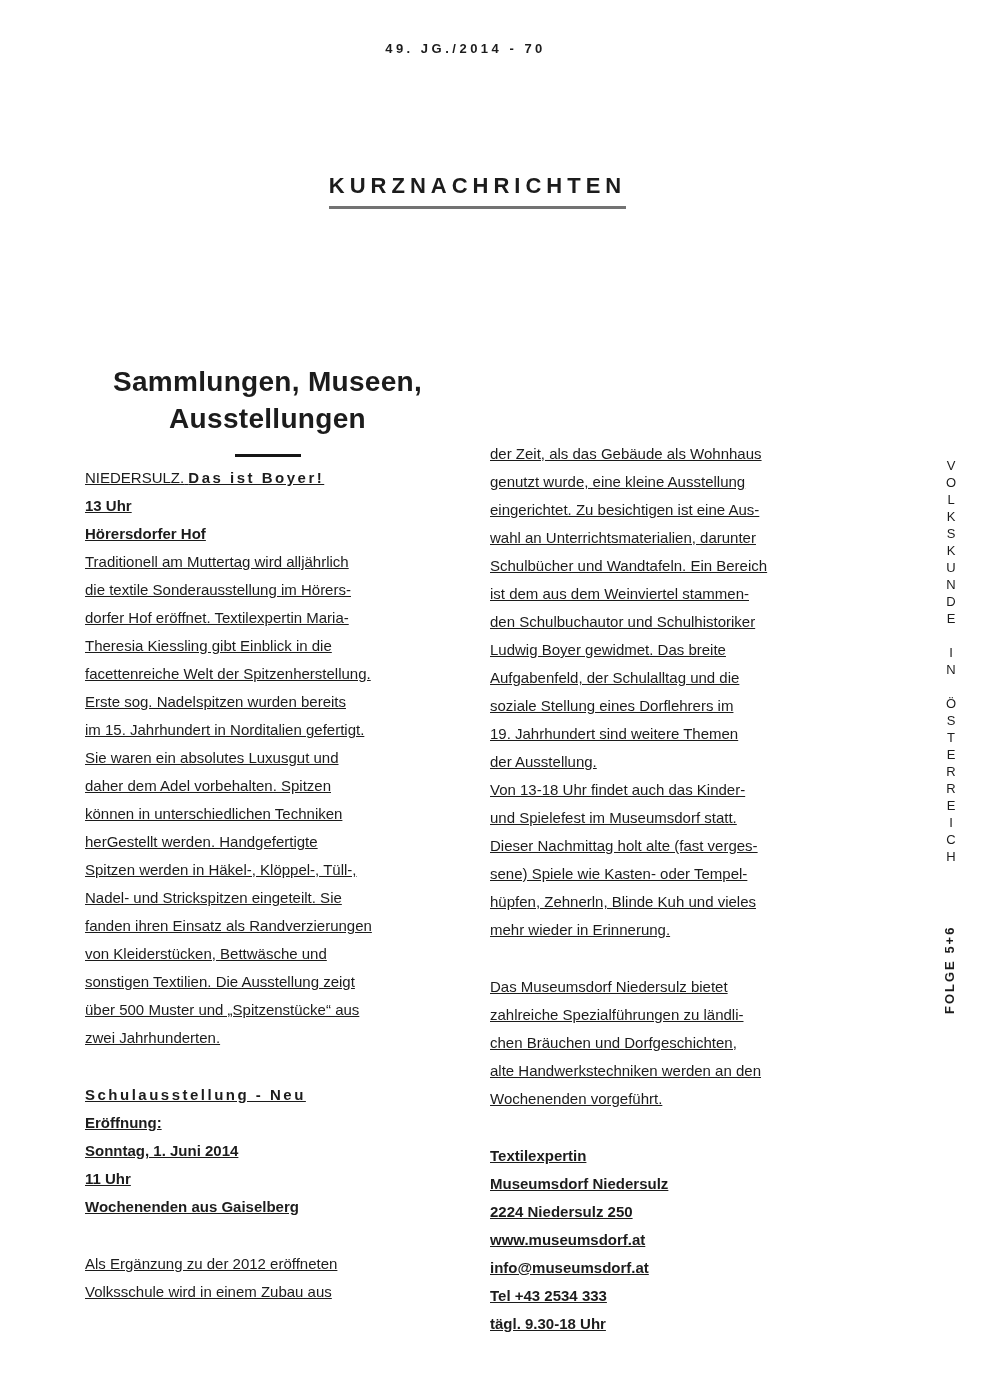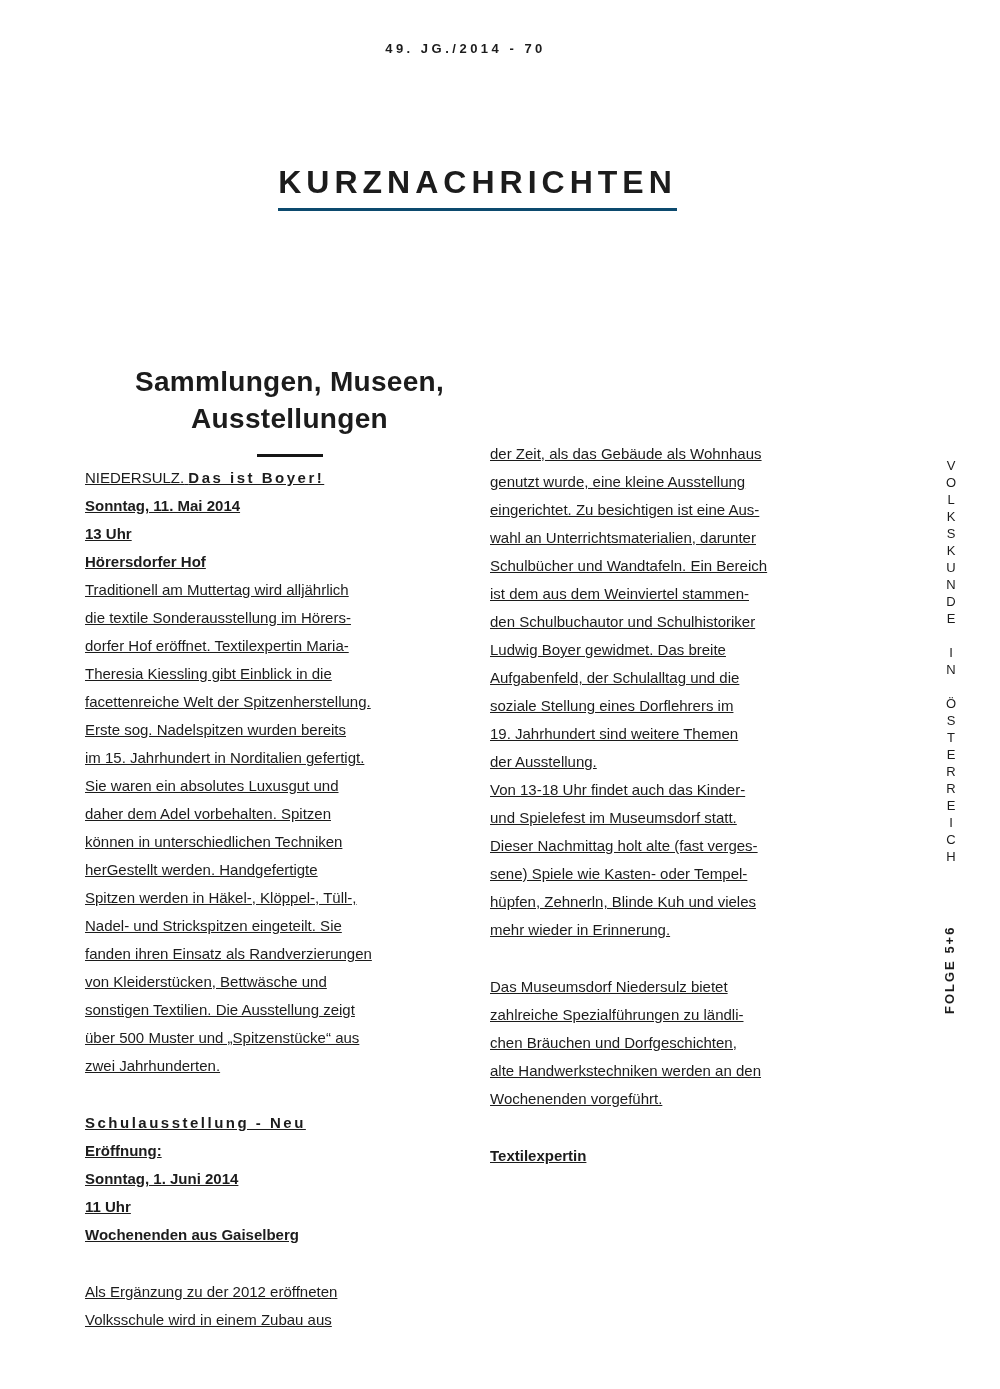--- a/index.html
+++ b/index.html
@@ -15,27 +15,27 @@
     position:absolute;left:73px;top:41px;width:785px;
     text-align:center;
     font-size:13px;font-weight:bold;letter-spacing:3.5px;
   }
   .title-wrap{
     position:absolute;left:85px;top:164px;width:785px;
     text-align:center;margin:0;
   }
   .page-title{
     display:inline-block;
-    font-size:32px;font-weight:bold;letter-spacing:5px;
+    font-size:22px;font-weight:bold;letter-spacing:5px;
     padding-bottom:7px;
-    border-bottom:3px solid #0c4a6e;
+    border-bottom:3px solid #737373;
     white-space:nowrap;
   }
   .section-head{
-    position:absolute;left:99px;top:326px;width:381px;
+    position:absolute;left:77px;top:326px;width:381px;
     text-align:center;
     font-size:28px;font-weight:bold;line-height:37px;
     letter-spacing:0.3px;
     white-space:pre-line;
   }
   .head-rule{
     width:66px;height:3px;background:#161616;
     margin:17px auto 0 auto;
   }
   .col{
@@ -73,21 +73,20 @@
 
 <div class="section-head">
   <span class="lines">Sammlungen, Museen,
 Ausstellungen</span>
   <div class="head-rule"></div>
 </div>
 
 <div class="col col-left">
   <div class="event">
     <div><span>NIEDERSULZ.</span> <span class="evt-title">Das ist Boyer!</span></div>
-    <div class="bold">Sonntag, 11. Mai 2014</div>
     <div class="bold">13 Uhr</div>
     <div class="bold">Hörersdorfer Hof</div>
     <div class="lines">Traditionell am Muttertag wird alljährlich
 die textile Sonderausstellung im Hörers-
 dorfer Hof eröffnet. Textilexpertin Maria-
 Theresia Kiessling gibt Einblick in die
 facettenreiche Welt der Spitzenherstellung.
 Erste sog. Nadelspitzen wurden bereits
 im 15. Jahrhundert in Norditalien gefertigt.
 Sie waren ein absolutes Luxusgut und
@@ -132,20 +131,26 @@
 sene) Spiele wie Kasten- oder Tempel-
 hüpfen, Zehnerln, Blinde Kuh und vieles
 mehr wieder in Erinnerung.</div>
   <div class="lines para">Das Museumsdorf Niedersulz bietet
 zahlreiche Spezialführungen zu ländli-
 chen Bräuchen und Dorfgeschichten,
 alte Handwerkstechniken werden an den
 Wochenenden vorgeführt.</div>
   <div class="para">
     <div class="bold">Textilexpertin</div>
+    <div class="lines bold">Museumsdorf Niedersulz
+2224 Niedersulz 250
+www.museumsdorf.at
+info@museumsdorf.at
+Tel +43 2534 333
+tägl. 9.30-18 Uhr</div>
   </div>
 </div>
 
 <div class="vertical-letters">V
 O
 L
 K
 S
 K
 U

